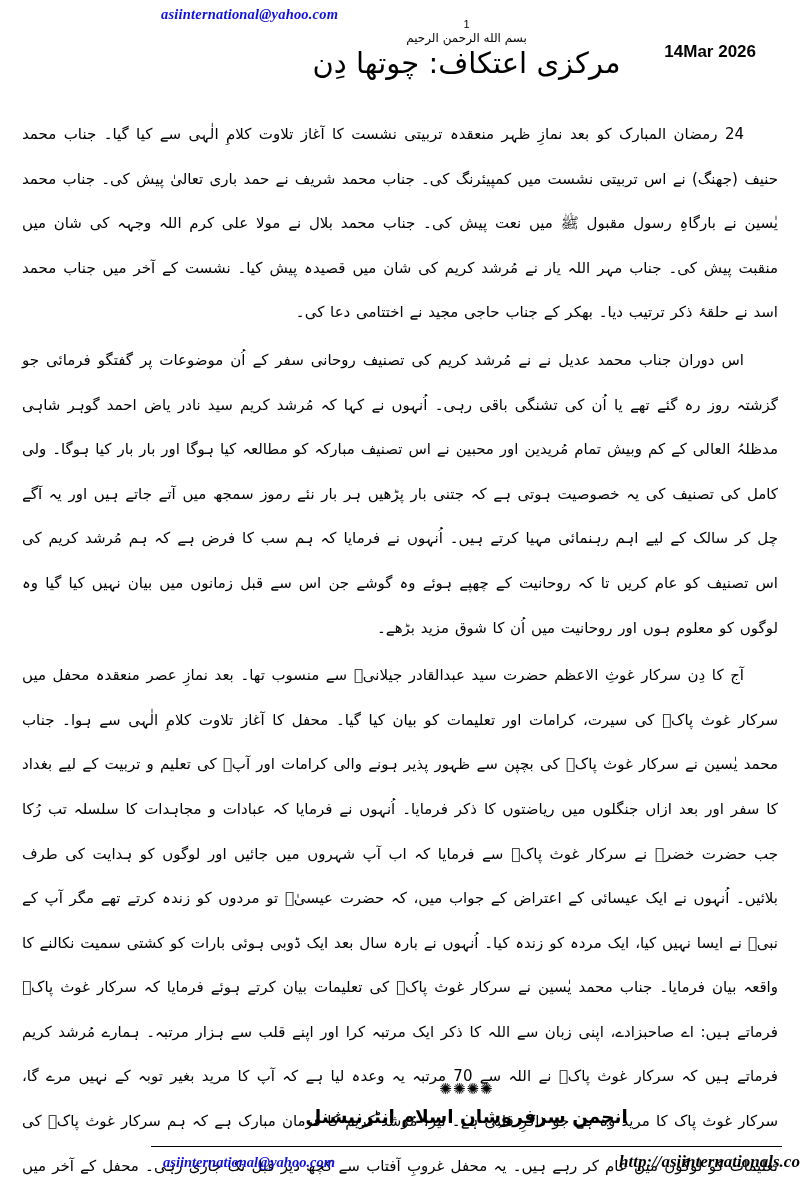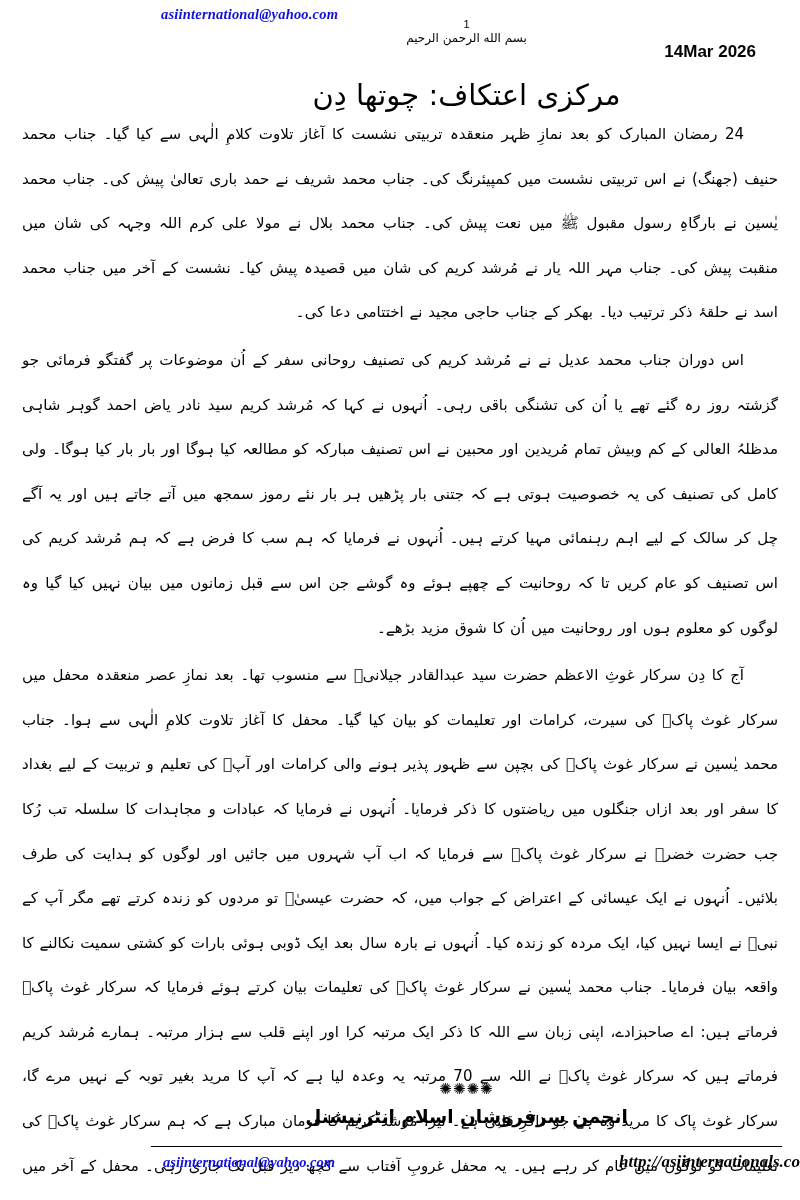--- a/index.html
+++ b/index.html
@@ -87,21 +87,20 @@
     top: 46px;
     left: 0;
     right: 0;
     text-align: center;
     font-family: "DejaVu Sans", sans-serif;
     font-size: 29px;
     font-weight: normal;
     color: #000;
     white-space: nowrap;
     letter-spacing: -0.5px;
-    margin-top: 32px;
   }
 
   
   .content {
     position: absolute;
     top: 112px;
     right: 22px;
     left: 22px;
     width: 756px;
   }

